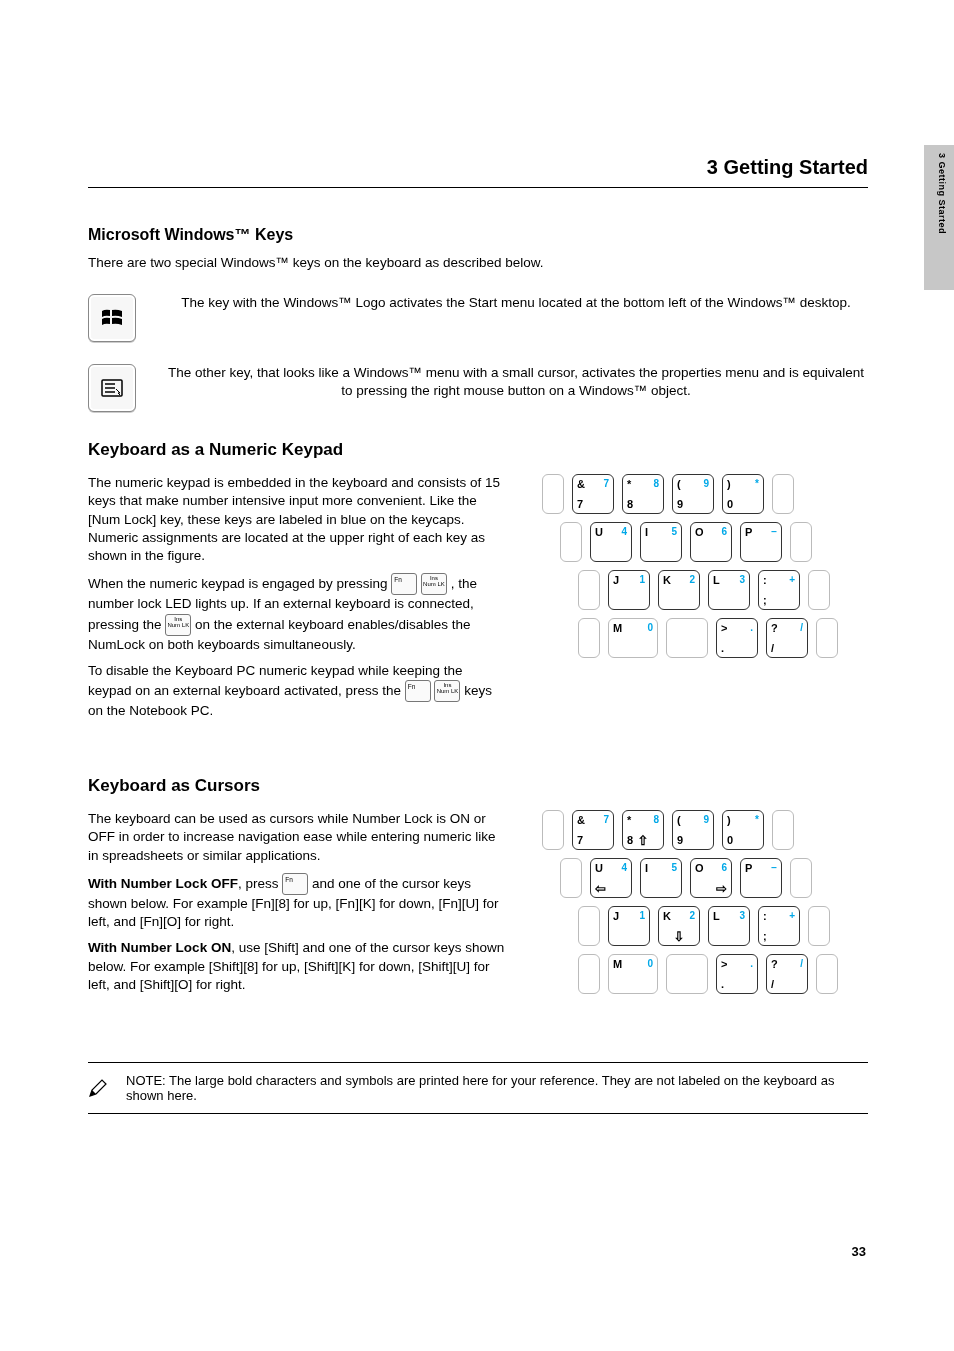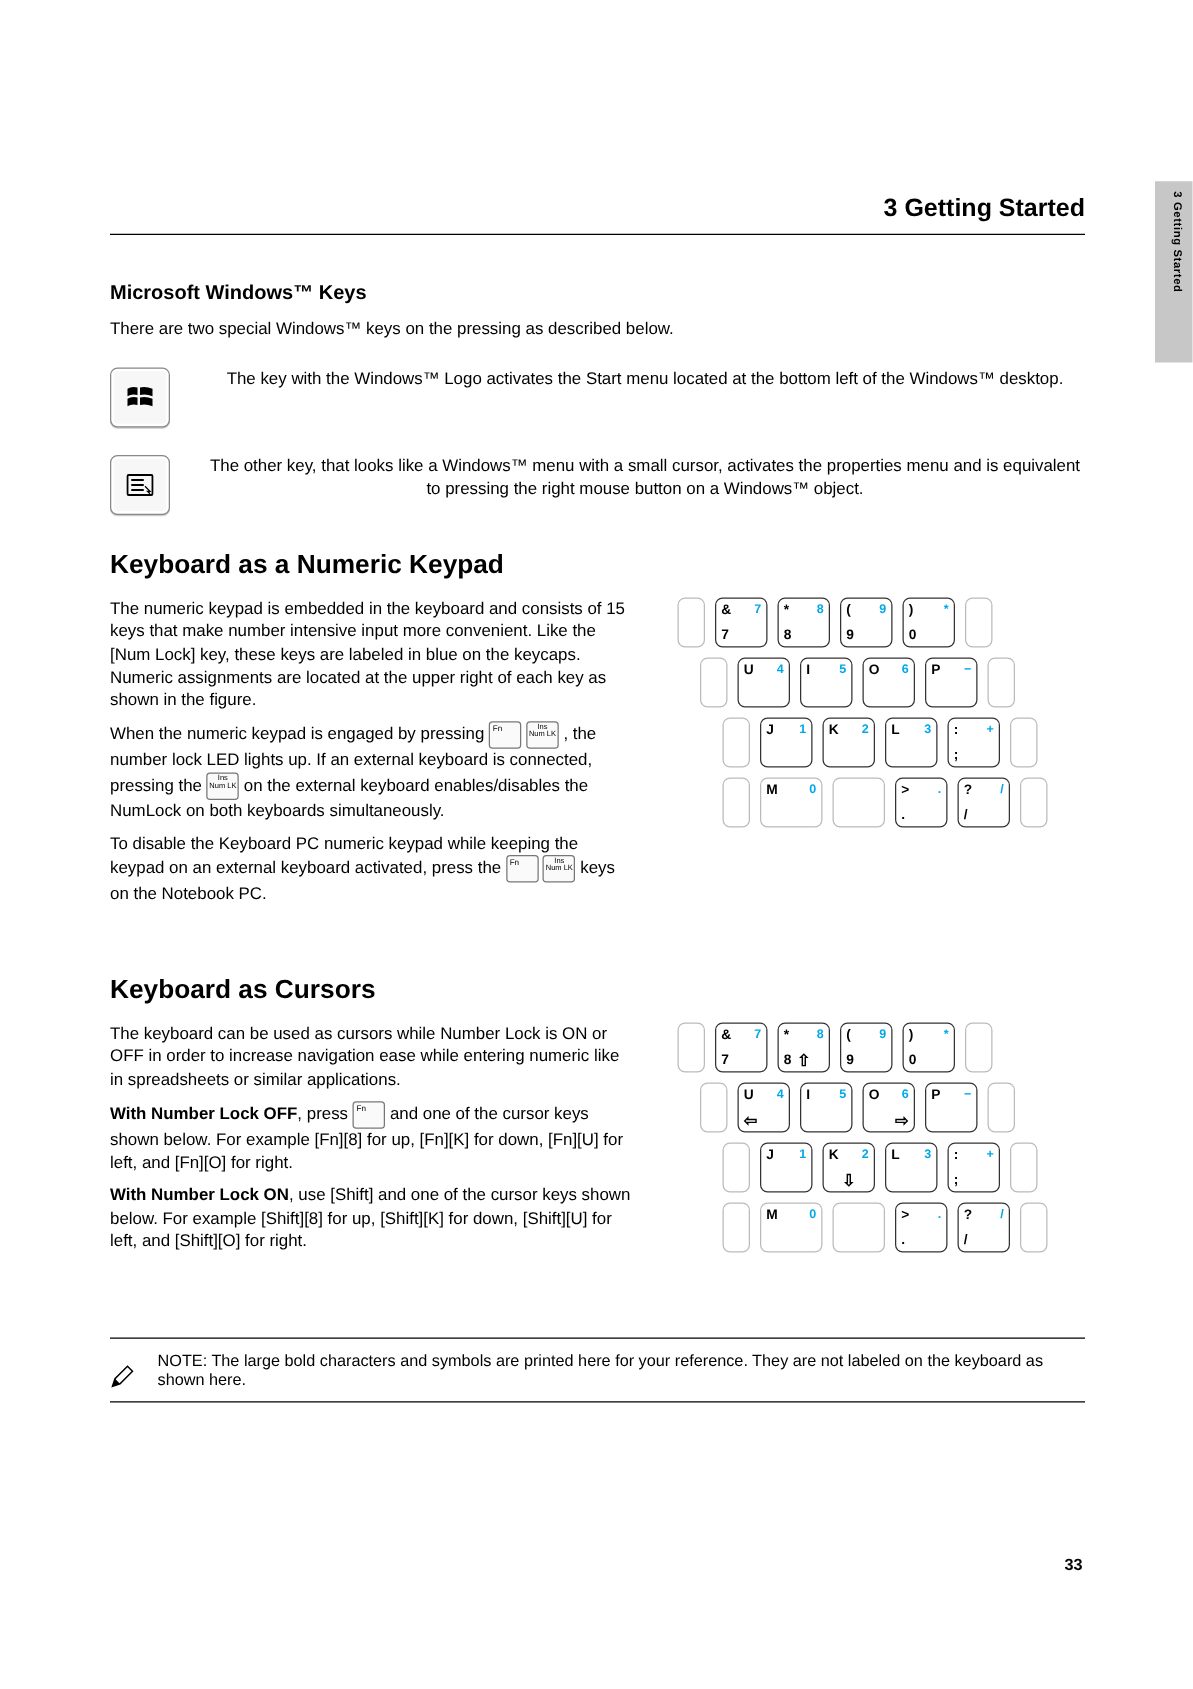--- a/index.html
+++ b/index.html
@@ -41,21 +41,21 @@
     width: 48px; height: 48px;
     border: 1px solid #888; border-radius: 6px;
     display: flex; align-items: center; justify-content: center;
     background: #f7f7f7;
     box-shadow: inset 0 0 0 2px #fff, 0 1px 0 #ccc;
   }
   .keycap-lg svg { display: block; }
   .kv-row { display: flex; align-items: flex-start; gap: 28px; margin-bottom: 22px; text-align: center; }
   .kv-row .desc { flex: 1; }
 
-  .subsection-title { font-size: 21px; font-weight: bold; margin-top: 28px; }
+  .subsection-title { font-size: 17px; font-weight: bold; margin-top: 28px; }
 
   .num-block { margin-top: 14px; display: flex; gap: 34px; align-items: flex-start; }
   .num-block .left-col { width: 420px; }
   .num-block .left-col p { margin-bottom: 8px; }
 
   .mini-key {
     display: inline-block;
     width: 26px; height: 22px;
     border: 1px solid #777;
     border-radius: 3px;
@@ -94,21 +94,21 @@
   .kp-key .bl { position: absolute; left: 4px; bottom: 3px; color: #000; }
   .kp-indent1 { margin-left: 18px; }
   .kp-indent2 { margin-left: 36px; }
 
   .note-box {
     margin-top: 60px;
     border-top: 1px solid #000;
     border-bottom: 1px solid #000;
     padding: 10px 0 10px 0;
     display: flex; gap: 18px;
-    align-items: flex-end;
+    align-items: center;
   }
   .note-box .pencil-icon { width: 20px; height: 20px; }
   .note-box .note-text { flex: 1; font-size: 13px; }
 
   .page-num {
     position: absolute;
     right: 88px;
     bottom: 92px;
     font-size: 13px;
     font-weight: bold;
@@ -134,21 +134,21 @@
 <div class="grey-bar">
   <div class="bar-text">3   Getting Started</div>
 </div>
 
 <div class="page">
   <div class="page-header">
     <h1>3   Getting Started</h1>
   </div>
 
   <div class="section-title">Microsoft Windows™ Keys</div>
-  <p class="body-text" style="margin-top:10px;">There are two special Windows™ keys on the pressing as described below.</p>
+  <p class="body-text" style="margin-top:10px;">There are two special Windows™ keys on the keyboard as described below.</p>
 
   <div class="winmenu-keys">
     <div class="kv-row">
       <div class="keycap-lg">
         <svg width="22" height="20" viewBox="0 0 22 20">
           <path d="M1 3 Q4 1 9 2 L9 8 Q4 7 1 9 Z M11 2 Q16 1 21 3 L21 9 Q16 7 11 8 Z M1 11 Q4 9 9 10 L9 16 Q4 15 1 17 Z M11 10 Q16 9 21 11 L21 17 Q16 15 11 16 Z" fill="#000"></path>
         </svg>
       </div>
       <div class="desc body-text">The key with the Windows™ Logo activates the Start menu located at the bottom left of the Windows™ desktop.</div>
     </div>

